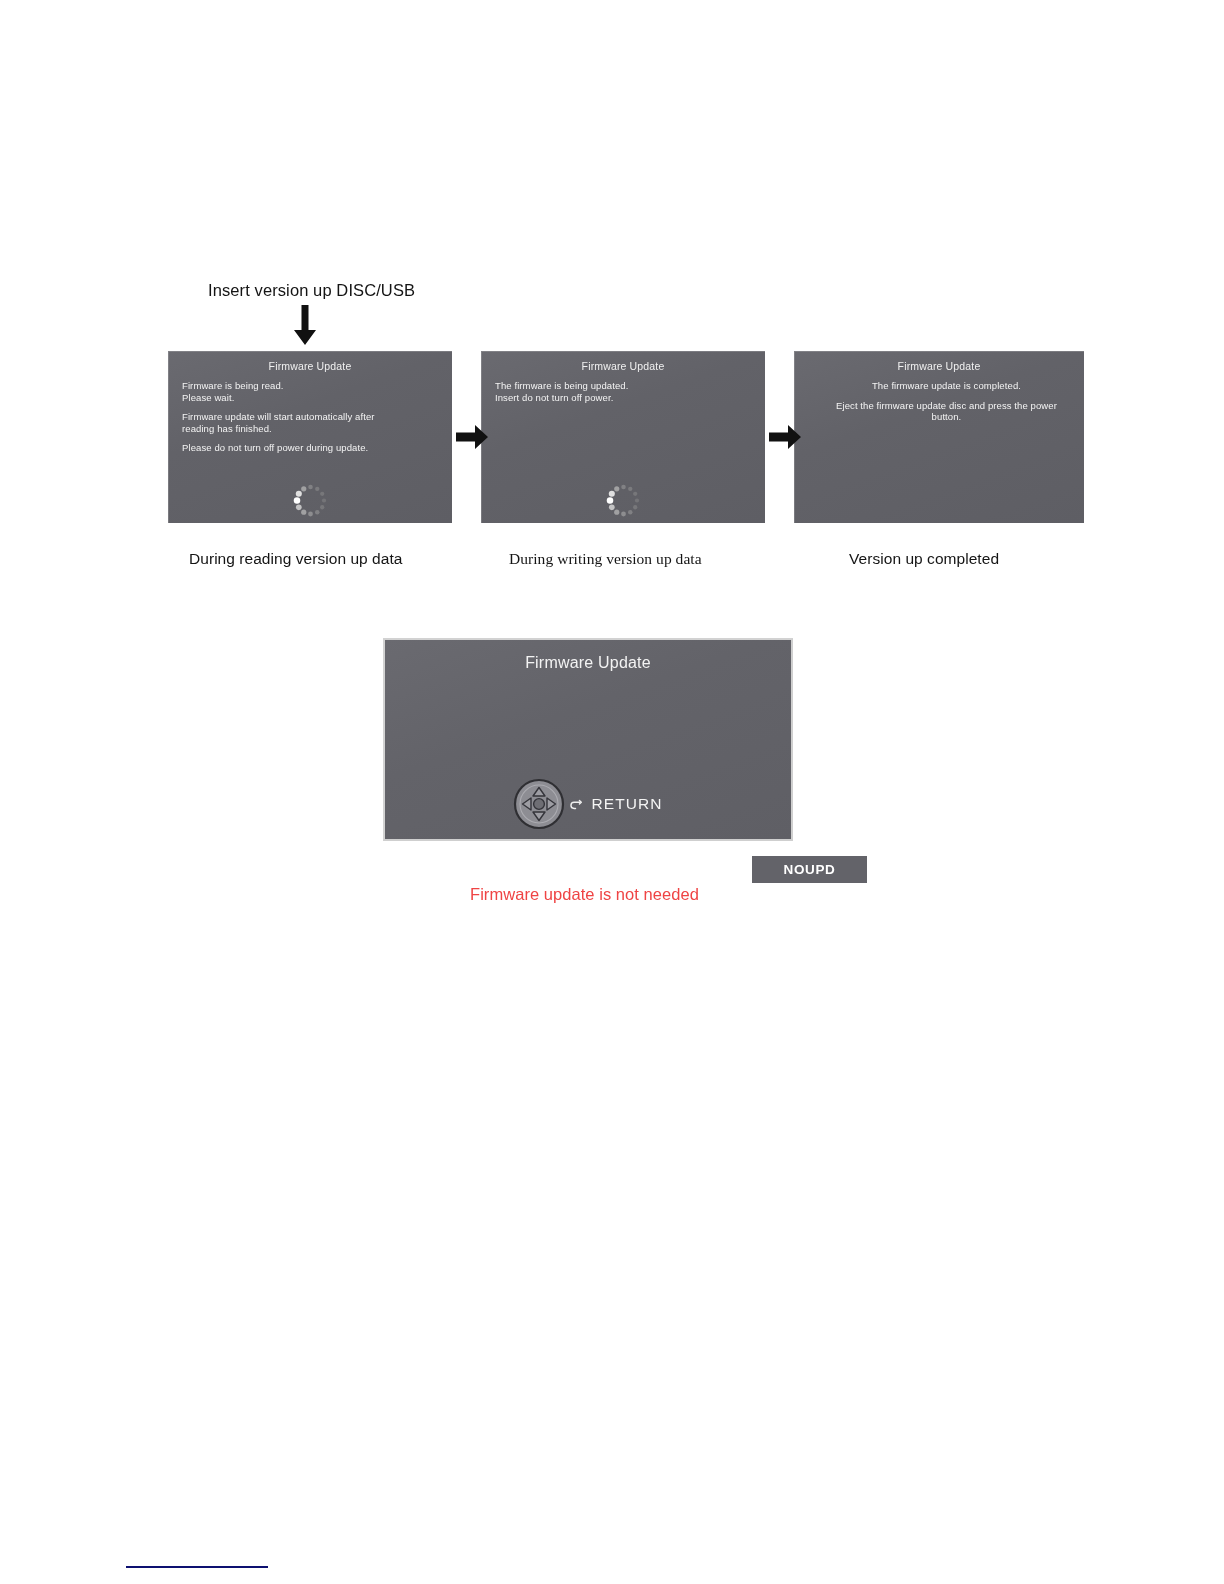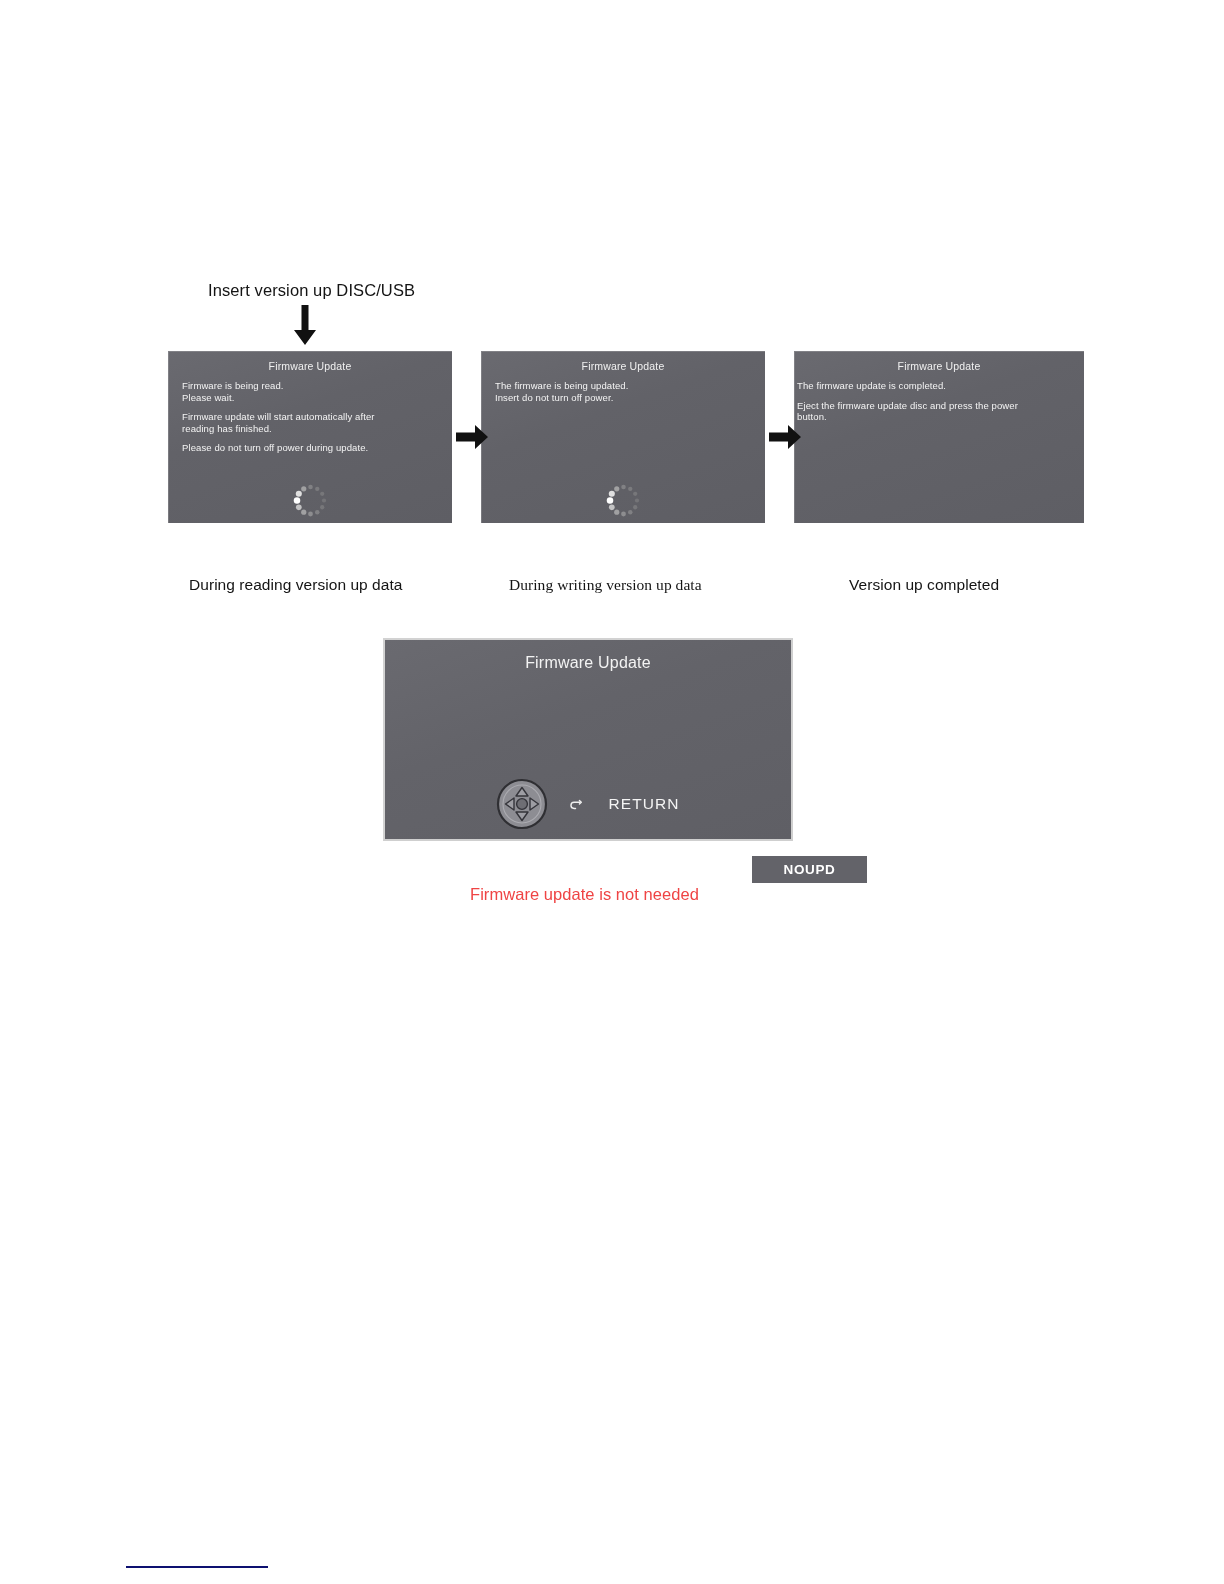--- a/index.html
+++ b/index.html
@@ -71,21 +71,21 @@
   #panel-reading   { left: 168px; top: 351px; width: 284px; height: 172px; }
   #panel-writing   { left: 481px; top: 351px; width: 284px; height: 172px; }
   #panel-completed { left: 794px; top: 351px; width: 290px; height: 172px; }
 
   #panel-reading .osd-title,
   #panel-writing .osd-title,
   #panel-completed .osd-title { margin-top: 9px; }
 
   #panel-reading .osd-body   { margin: 8px 0 0 14px; }
   #panel-writing .osd-body   { margin: 8px 0 0 14px; }
-  #panel-completed .osd-body { margin: 8px 16px 0 3px; }
+  #panel-completed .osd-body { margin: 8px 16px 0 31px; text-align: center; }
 
   .osd-body.blk + .osd-body.blk { margin-top: 11px; }
 
   
   .spinner {
     position: absolute;
     width: 34px;
     height: 34px;
   }
   #spinner-reading { left: 125px; top: 132px; }
@@ -98,21 +98,21 @@
     background: #d8d8d8;
     left: 50%;
     top: 50%;
     margin: -2.5px 0 0 -2.5px;
   }
 
   
   .panel-caption {
     font-size: 15.5px;
     color: #141414;
-    top: 576px;
+    top: 550px;
     white-space: nowrap;
     letter-spacing: 0.05px;
   }
   #caption-reading   { left: 189px; }
   #caption-writing   { left: 509px; font-family: Liberation Serif, serif; }
   #caption-completed { left: 849px; }
 
   
   #panel-error {
     left: 383px;
@@ -145,21 +145,21 @@
   }
 
   
   #dpad-row {
     position: absolute;
     left: 0; right: 0;
     bottom: 9px;
     display: flex;
     align-items: center;
     justify-content: center;
-    gap: 20px;
+    gap: 3px;
   }
   #dpad-icon { width: 52px; height: 52px; display:block; }
   #return-glyph { width: 15px; height: 15px; display:block; margin-bottom: -3px;}
   #return-label {
     font-size: 15.5px;
     color: #f4f4f4;
     letter-spacing: 1.1px;
     margin-left: 5px;
     margin-bottom: 1px;
   }

